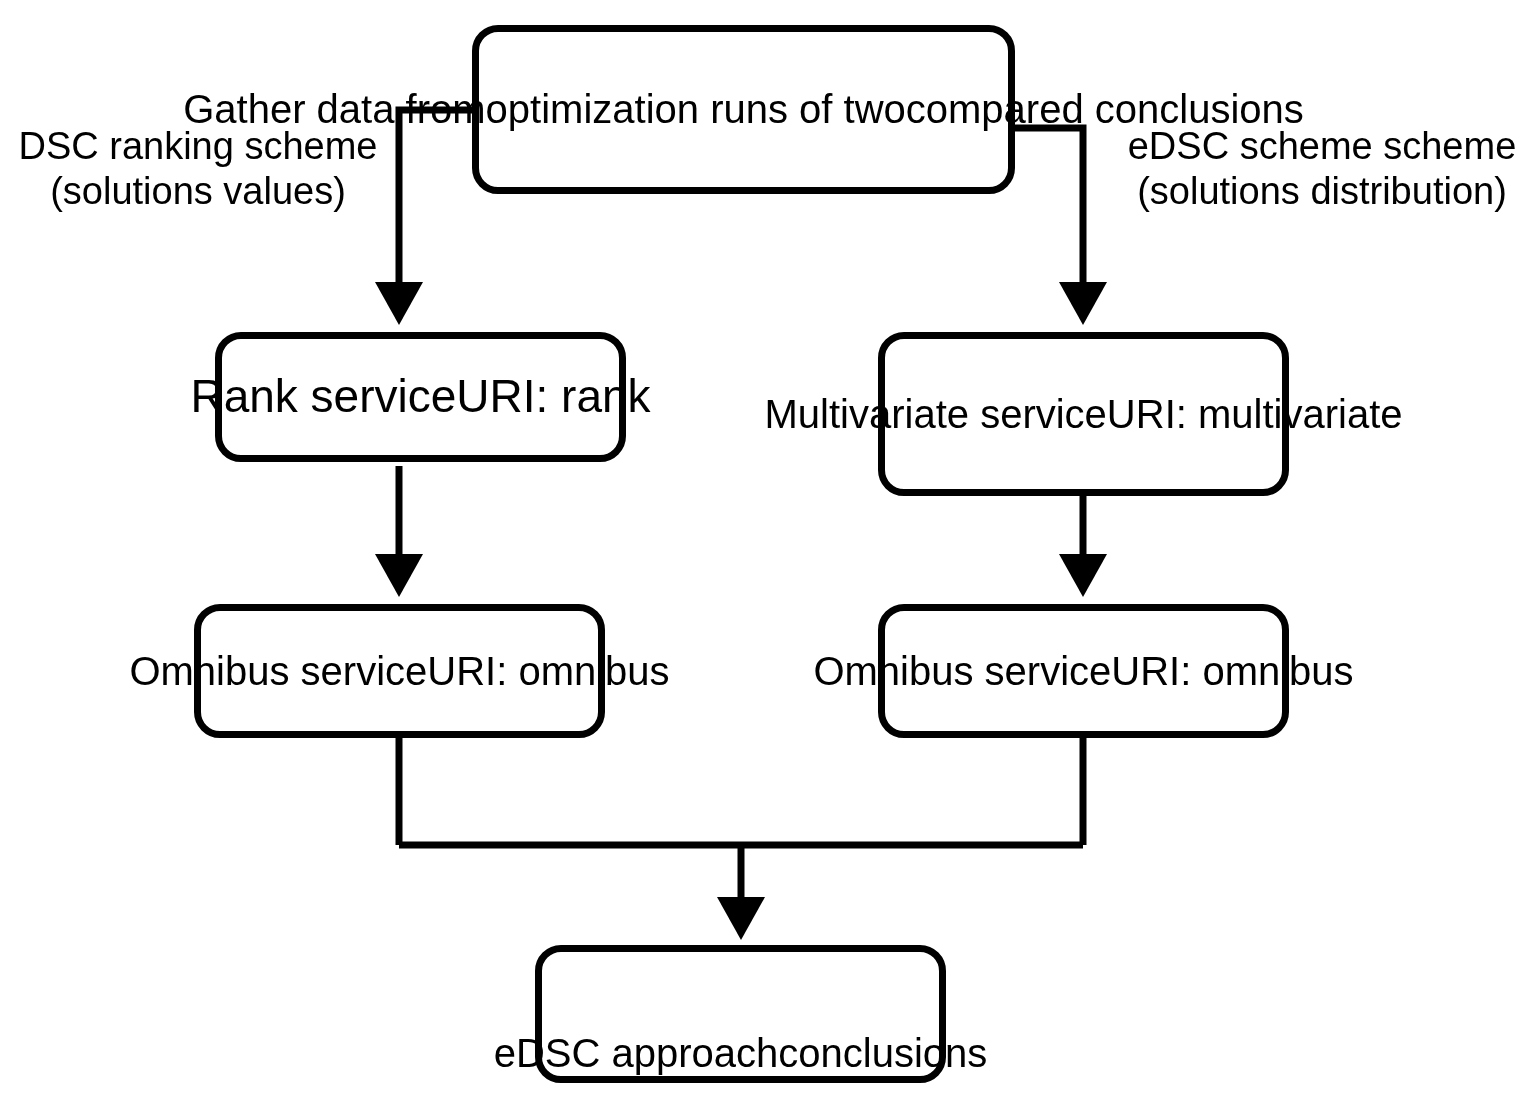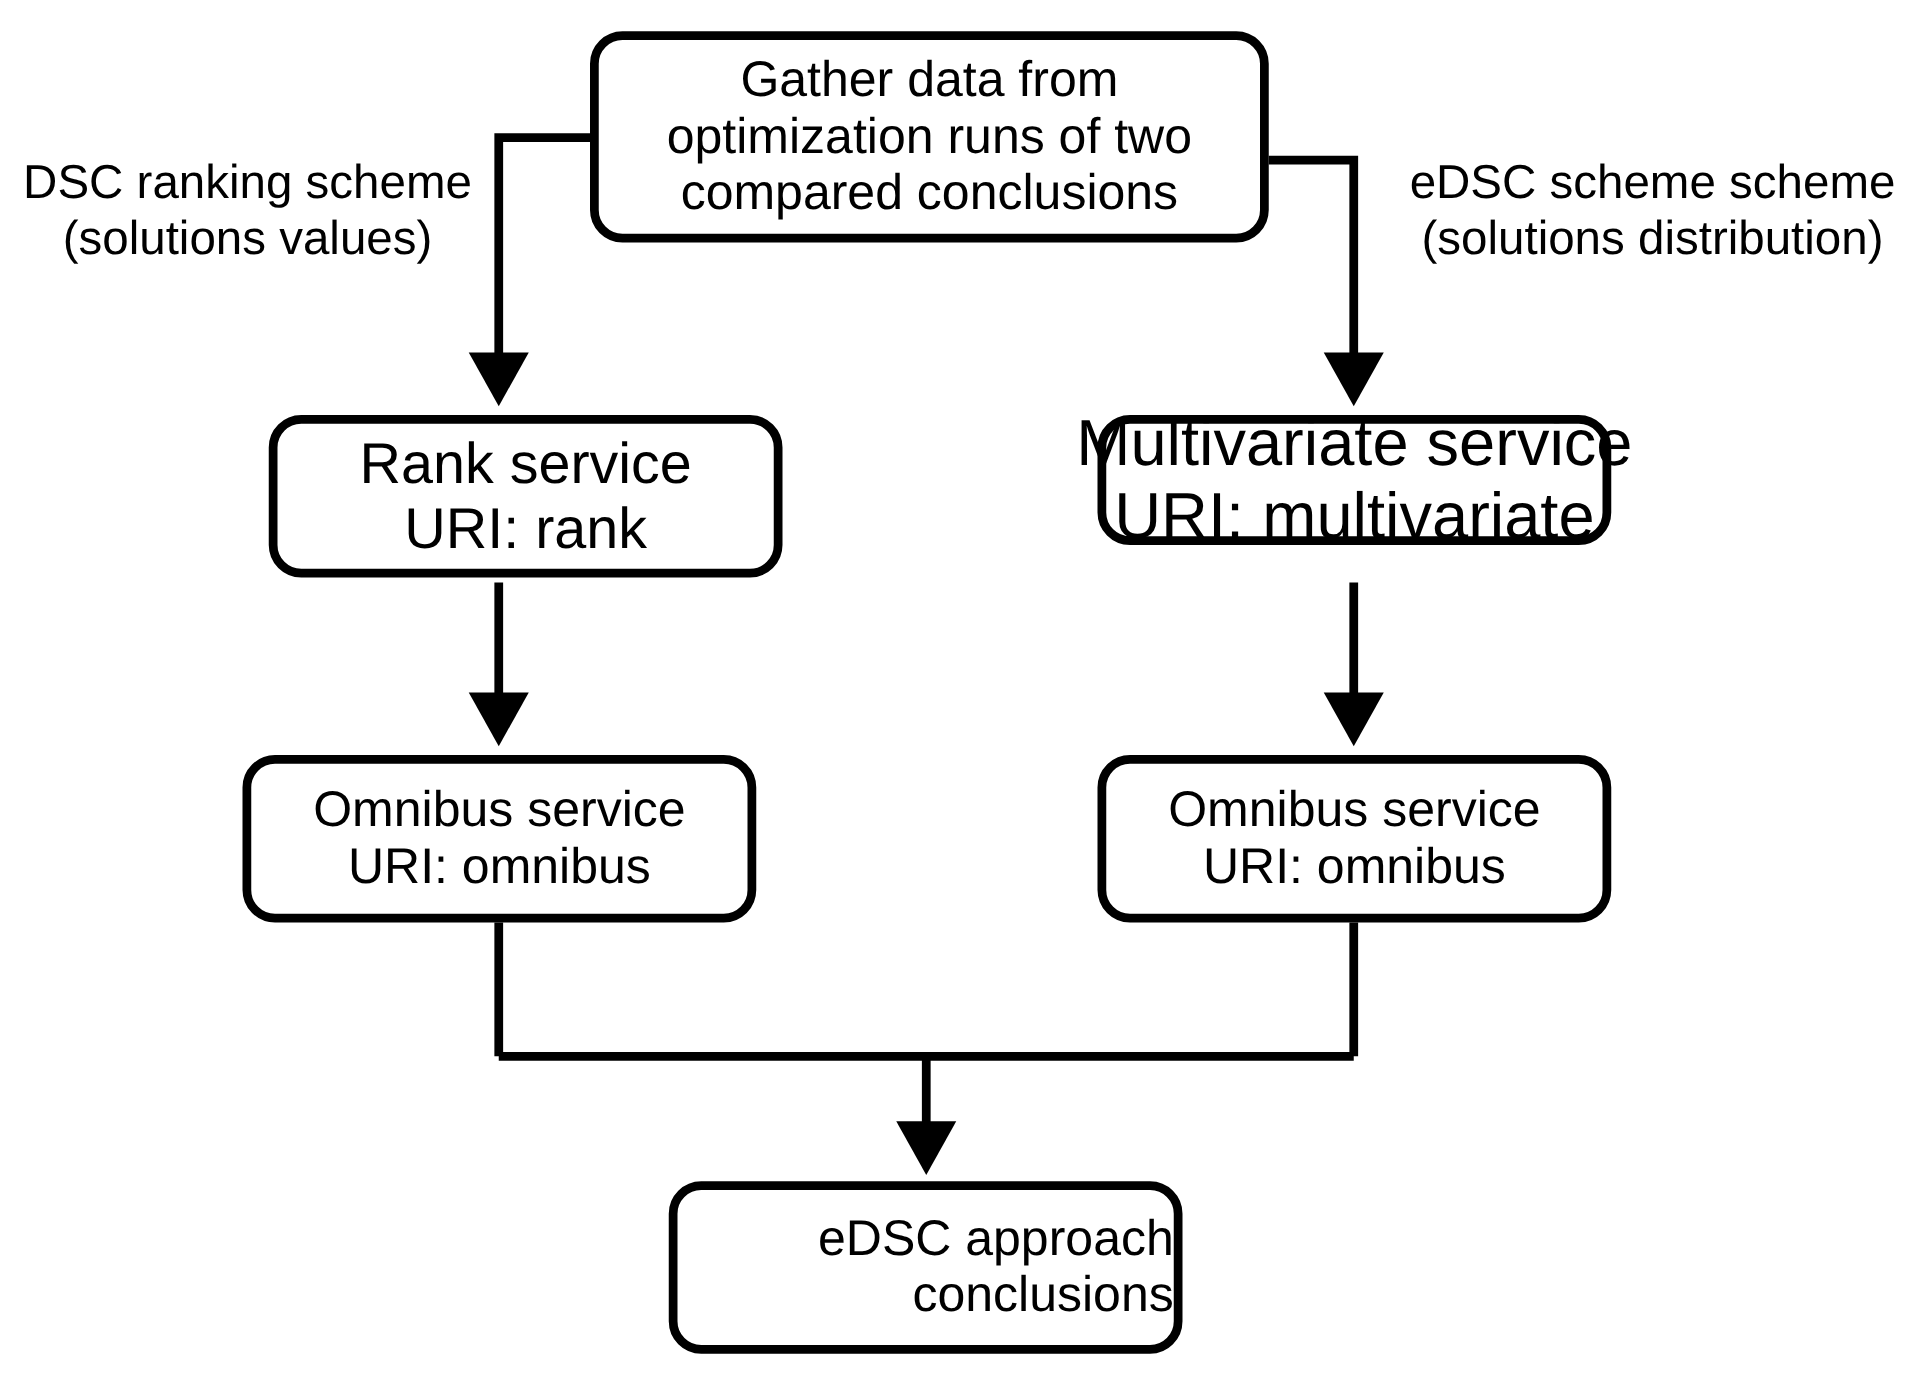--- a/index.html
+++ b/index.html
@@ -23,21 +23,21 @@
     width: 1531px;
     height: 1113px;
   }
   .node-box {
     position: absolute;
     box-sizing: border-box;
     border: 7px solid #000000;
     border-radius: 26px;
     background: #ffffff;
     display: flex;
-    flex-direction: column;
+    flex-direction: row;
     align-items: center;
     justify-content: center;
     text-align: center;
     color: #000000;
     line-height: 1.12;
   }
   .node-line {
     display: block;
     white-space: nowrap;
   }
@@ -54,22 +54,22 @@
     top: 332px;
     width: 411px;
     height: 130px;
     font-size: 46px;
     margin-left: 21px;
   }
   #node-multivariate {
     left: 878px;
     top: 332px;
     width: 411px;
-    height: 104px;
-    font-size: 52px;
+    height: 164px;
+    font-size: 40px;
   }
   #node-omnibus-left {
     left: 194px;
     top: 604px;
     width: 411px;
     height: 134px;
     font-size: 40px;
   }
   #node-omnibus-right {
     left: 878px;

